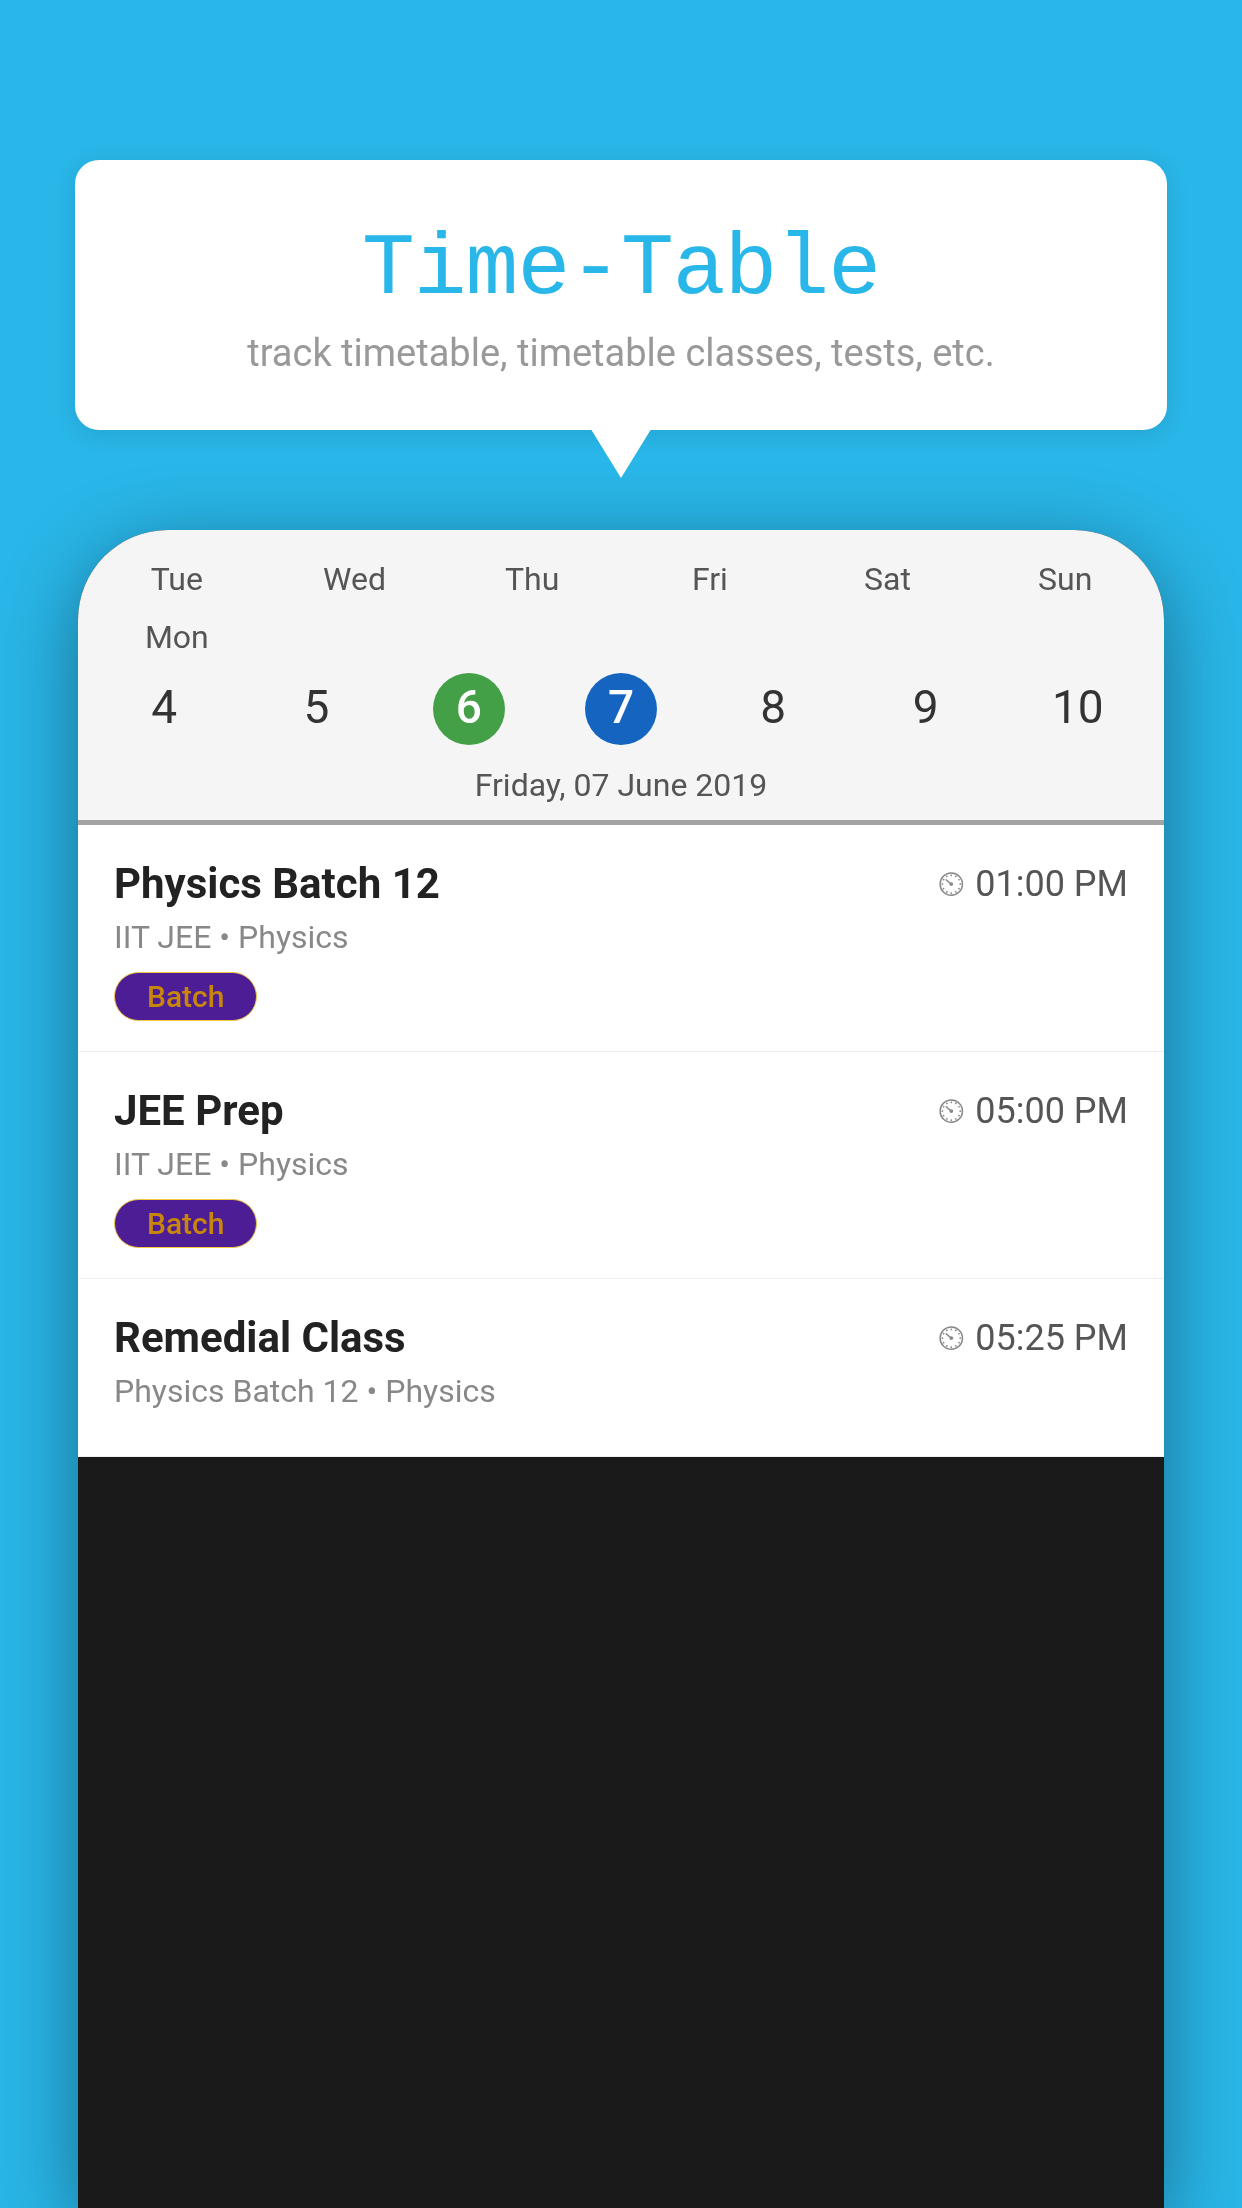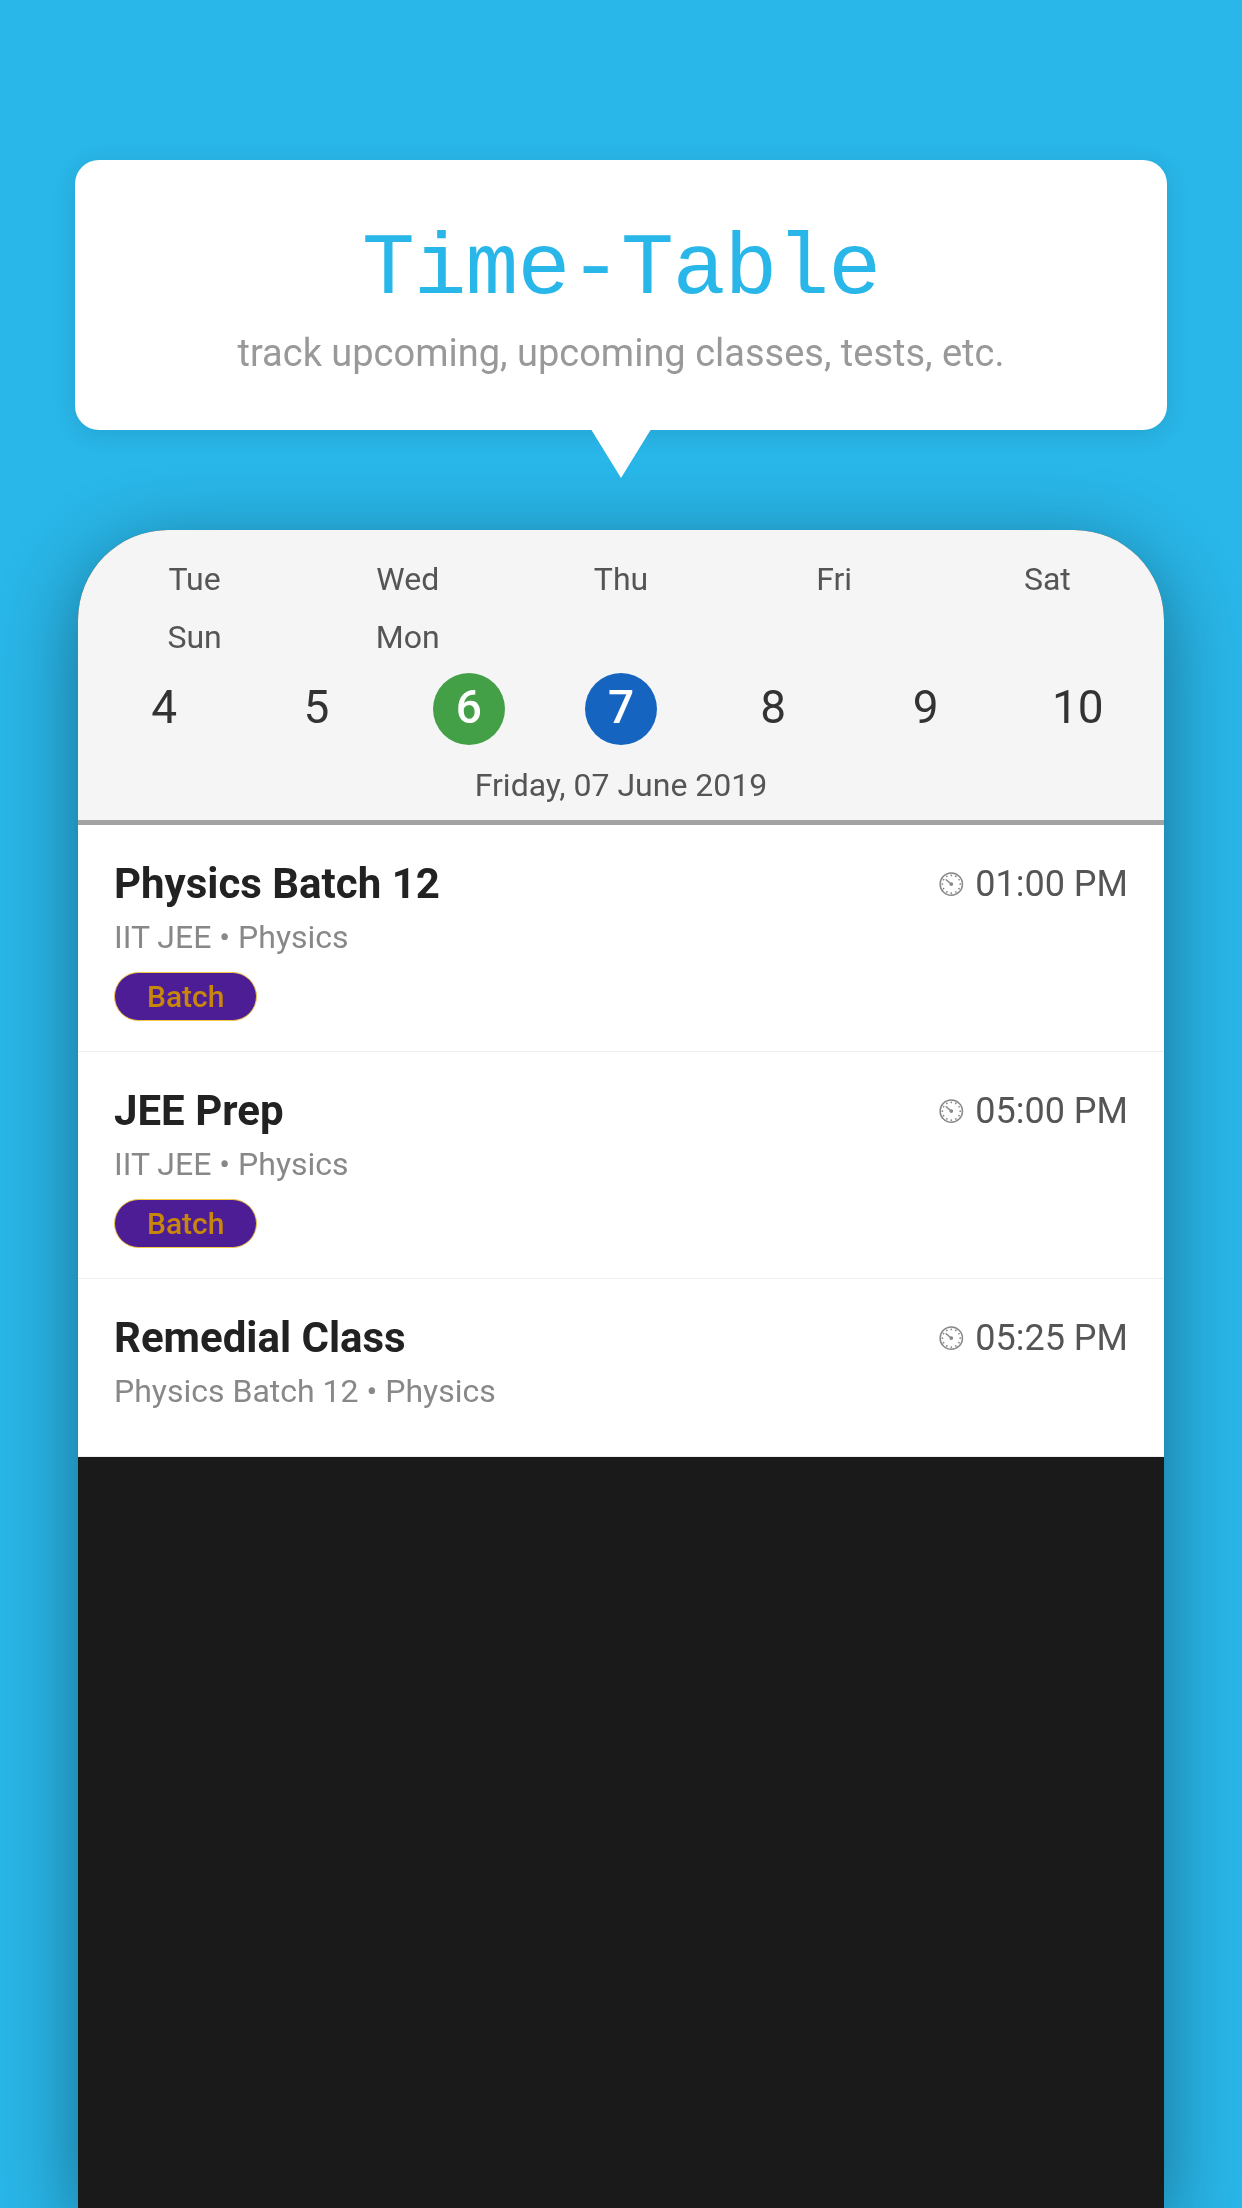--- a/index.html
+++ b/index.html
@@ -146,21 +146,21 @@
       cursor: pointer;
     }
 
     
     .calendar-strip {
       background: #f5f5f5;
       padding: 20px 0 0;
     }
     .day-headers {
       display: grid;
-      grid-template-columns: repeat(5, 1fr);
+      grid-template-columns: repeat(6, 1fr);
       padding: 0 10px;
     }
     .day-header {
       text-align: center;
       font-size: 32px;
       color: #555;
       padding: 10px 0;
       font-weight: 400;
     }
     .day-numbers {
@@ -250,21 +250,21 @@
       padding: 6px 32px;
       font-size: 30px;
       font-weight: 500;
     }
   </style>
 </head>
 <body>
 
 <div class="tooltip-card">
   <div class="tooltip-title">Time-Table</div>
-  <div class="tooltip-subtitle">track upcoming, upcoming classes, tests, etc.</div>
+  <div class="tooltip-subtitle">track timetable, timetable classes, tests, etc.</div>
 </div>
 
 <div class="phone-frame">
 
 
 
   <div class="calendar-strip">
     <div class="day-headers">
       <div class="day-header">Tue</div>
       <div class="day-header">Wed</div>

